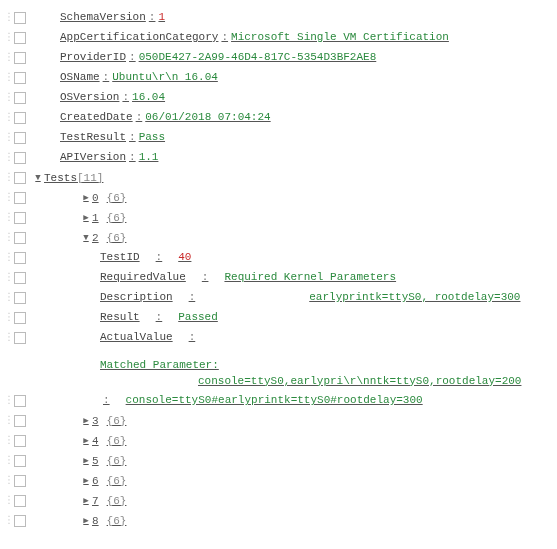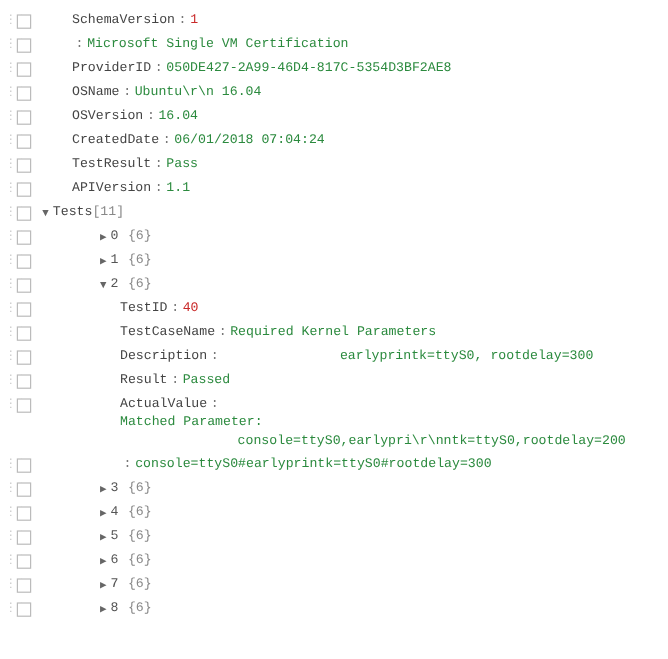--- a/index.html
+++ b/index.html
@@ -32,41 +32,42 @@
     width: 12px;
     height: 12px;
     border: 1px solid #bbb;
     margin: 2px 6px 0 2px;
     flex-shrink: 0;
     background: #fff;
   }
   .content {
     flex: 1;
     display: flex;
-    align-items: flex-start;
+    align-items: flex-end;
     flex-wrap: wrap;
+    text-decoration: underline;
   }
   .toggle {
     width: 12px;
     flex-shrink: 0;
     color: #666;
     font-size: 9px;
     line-height: 16px;
     text-align: center;
     cursor: pointer;
     user-select: none;
   }
   .key { color: #444; }
   .colon { color: #777; margin: 0 3px; }
   .val-str { color: #2b8a3e; }
   .val-num { color: #c92a2a; }
   .bracket { color: #888; }
   .indent-1 { padding-left: 28px; }
   .indent-2 { padding-left: 48px; }
-  .indent-3 { padding-left: 68px; }
+  .indent-3 { padding-left: 68px; gap: 13px; }
   .idx { color: #555; margin-right: 8px; }
   .obj { color: #888; }
   .multiline {
     display: block;
     padding-left: 0;
   }
   .multiline .cont {
     display: block;
     padding-left: 98px;
   }
@@ -81,20 +82,21 @@
       <div class="content indent-1">
         <span class="key">SchemaVersion</span>
         <span class="colon">:</span>
         <span class="val-num">1</span>
       </div>
     </div>
     <div class="row">
       <div class="gutter">⋮⋮</div>
       <div class="checkbox"></div>
       <div class="content indent-1">
+        <span class="key">AppCertificationCategory</span>
         <span class="colon">:</span>
         <span class="val-str">Microsoft Single VM Certification</span>
       </div>
     </div>
     <div class="row">
       <div class="gutter">⋮⋮</div>
       <div class="checkbox"></div>
       <div class="content indent-1">
         <span class="key">ProviderID</span>
         <span class="colon">:</span>
@@ -188,21 +190,21 @@
       <div class="content indent-3">
         <span class="key">TestID</span>
         <span class="colon"> : </span>
         <span class="val-num">40</span>
       </div>
     </div>
     <div class="row">
       <div class="gutter">⋮⋮</div>
       <div class="checkbox"></div>
       <div class="content indent-3">
-        <span class="key">TestCaseName</span>
+        <span class="key">RequiredValue</span>
         <span class="colon"> : </span>
         <span class="val-str">Required Kernel Parameters</span>
       </div>
     </div>
     <div class="row">
       <div class="gutter">⋮⋮</div>
       <div class="checkbox"></div>
       <div class="content indent-3">
         <span class="key">Description</span>
         <span class="colon"> : </span>

